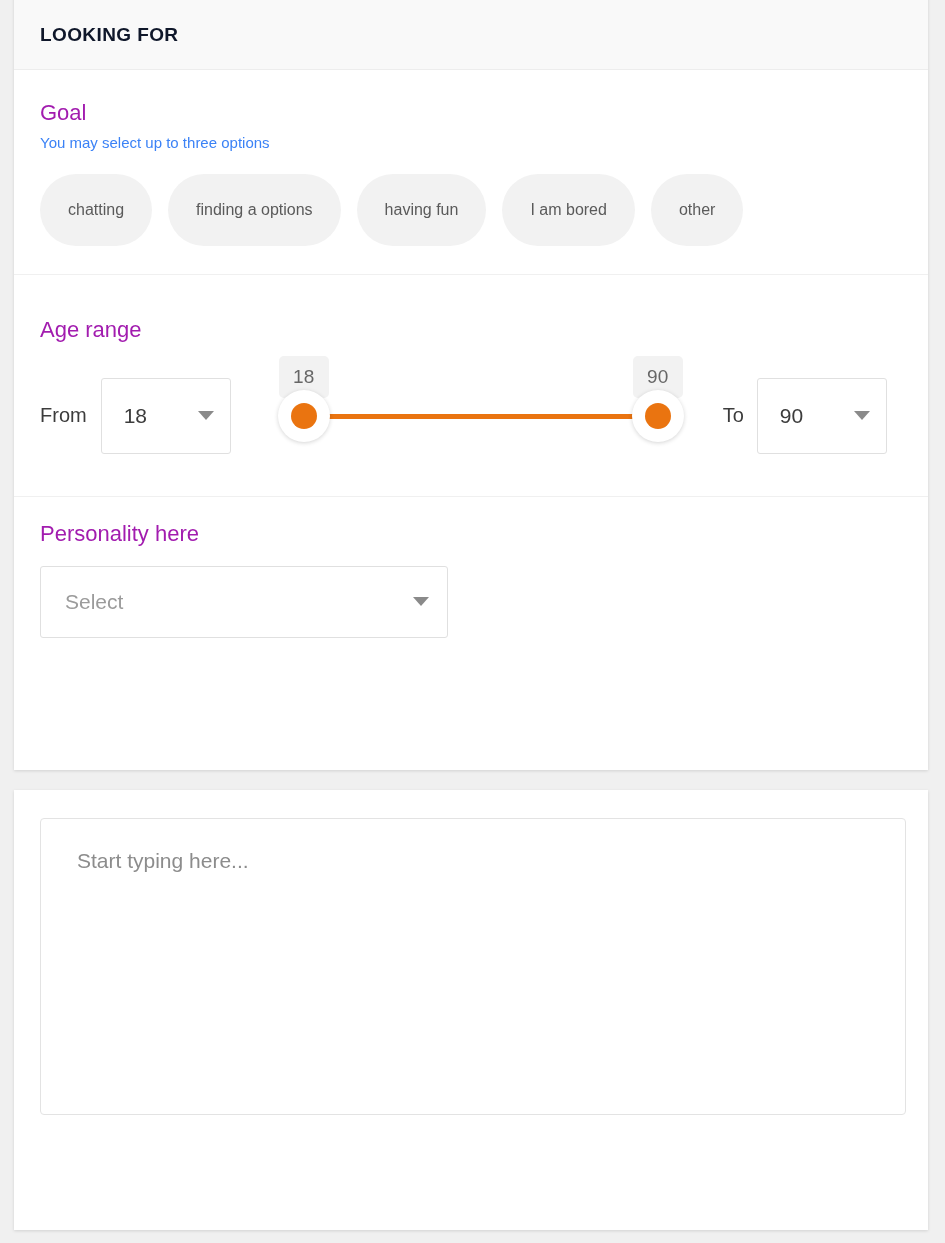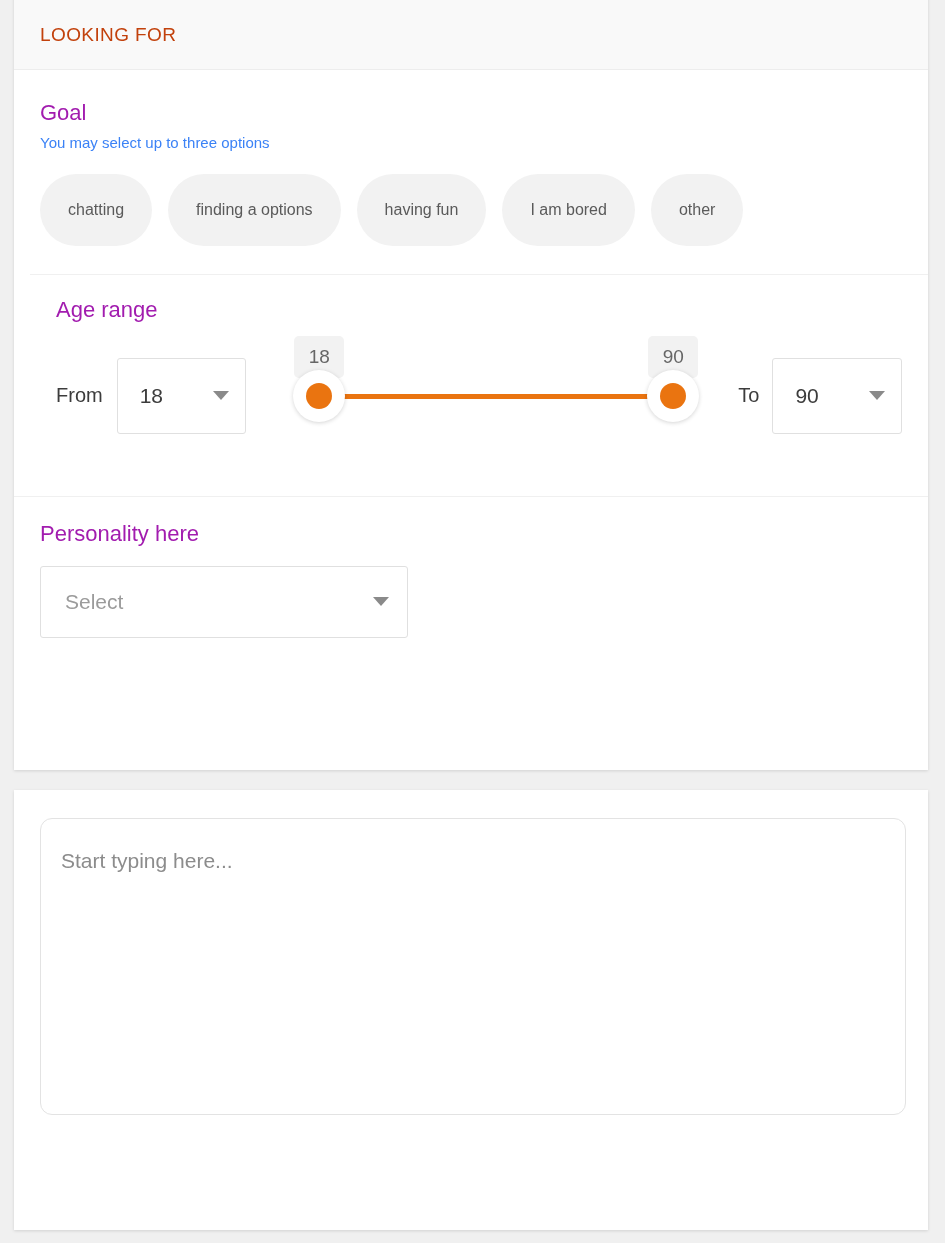--- a/index.html
+++ b/index.html
@@ -35,22 +35,22 @@
     display: flex;
     align-items: center;
     padding-left: 26px;
   }
   #card-looking-for .card-header { height: 78px; padding-top: 8px; }
   #card-story .card-header { height: 88px; }
 
   .card-title {
     font-size: 19px;
     letter-spacing: 0.4px;
-    color: #c2410c;
-    font-weight: 400;
+    color: #0f172a;
+    font-weight: 700;
   }
   #card-story .card-title { font-size: 18px; }
 
   .section {
     padding: 0 26px;
     position: relative;
   }
   .section + .section { border-top: 1px solid #f0f0f0; }
 
   
@@ -87,21 +87,21 @@
     align-items: center;
     justify-content: center;
     font-size: 16px;
     color: #5a5a5a;
     font-family: inherit;
     cursor: pointer;
     white-space: nowrap;
   }
 
   
-  #section-age { padding-top: 22px; padding-bottom: 30px; height: 222px; margin-left: 16px; }
+  #section-age { padding-top: 42px; padding-bottom: 30px; height: 222px; }
 
   .age-row {
     display: flex;
     align-items: center;
     margin-top: 34px;
     height: 76px;
   }
 
   .range-label {
     font-size: 20px;
@@ -200,39 +200,39 @@
     border-left: 8px solid transparent;
     border-right: 8px solid transparent;
     border-top: 9px solid #f2f2f2;
   }
   #tooltip-min { left: 33px; }
   #tooltip-max { left: 387px; }
 
   
   #section-personality { padding-top: 24px; padding-bottom: 36px; }
   .select-wide {
-    width: 368px;
+    width: 408px;
     height: 72px;
     margin-top: 18px;
     padding: 0 18px 0 24px;
   }
   .select-wide .select-value { font-size: 21px; }
 
   
   .story-body { padding: 28px 26px 0 26px; }
   .story-textarea {
     width: 866px;
     height: 297px;
     border: 1px solid #e3e3e3;
-    border-radius: 12px;
+    border-radius: 4px;
     background: #ffffff;
     font-family: inherit;
     font-size: 21px;
     color: #3c3c3c;
-    padding: 28px 20px;
+    padding: 28px 36px;
     resize: none;
     outline: none;
     line-height: 1.3;
   }
   .story-textarea::placeholder { color: #8c8c8c; }
 </style>
 </head>
 <body>
 
 <div class="page">

